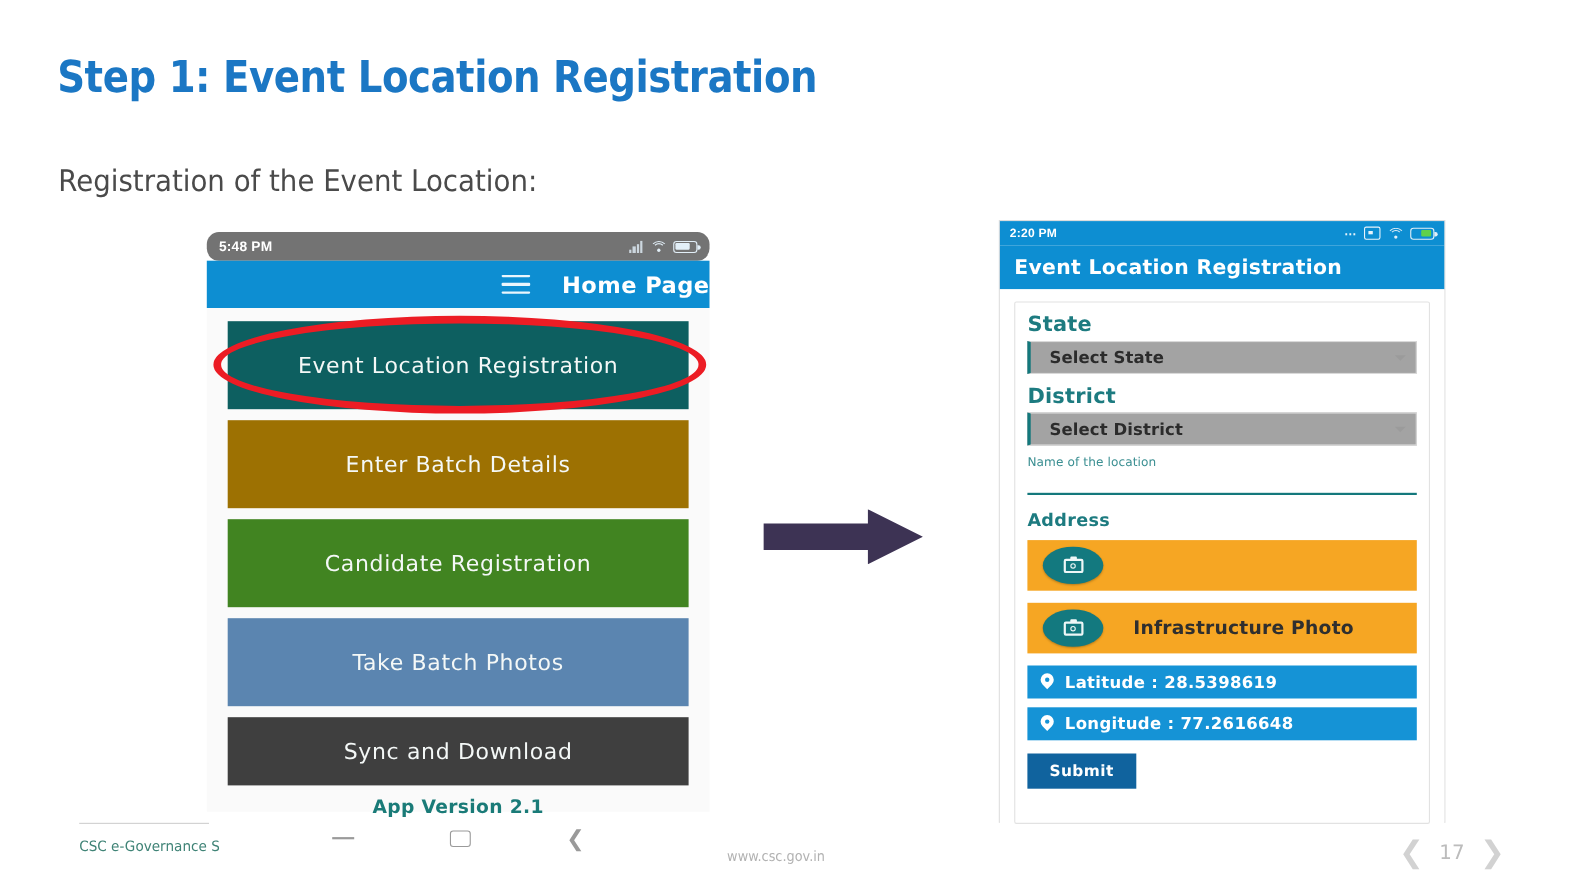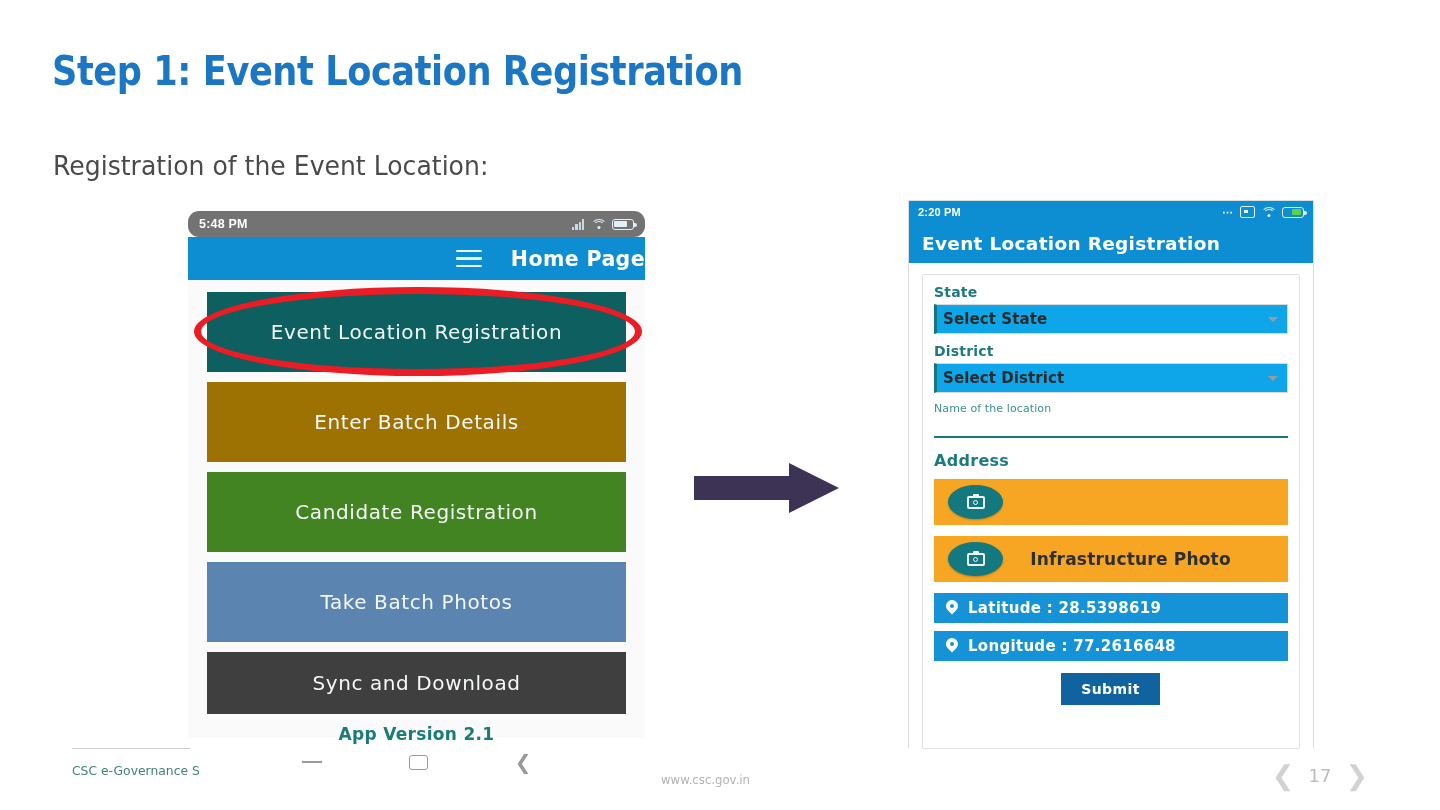--- a/index.html
+++ b/index.html
@@ -306,36 +306,36 @@
   .form-card {
     border: 1px solid #e2e2e2;
     border-radius: 2px;
     height: 100%;
     box-sizing: border-box;
     padding: 9px 11px 0 11px;
     background: #fff;
   }
   .fld-label {
     color: #1d7b80;
-    font-size: 14px;
+    font-size: 19px;
     font-weight: bold;
     letter-spacing: .2px;
     margin-bottom: 4px;
     font-family: "DejaVu Sans", sans-serif;
   }
   .select-box {
     height: 30px;
     border: 1px solid #d9d9d9;
     border-left: 3px solid #12787c;
     display: flex;
     align-items: center;
-    padding: 0 9px 0 6px;
+    padding: 0 9px 0 17px;
     box-sizing: border-box;
     margin-bottom: 9px;
-    background: #0ea5e9;
+    background: #a3a3a3;
     cursor: pointer;
   }
   .select-box .val {
     flex: 1;
     color: #2b2b2b;
     font-size: 15px;
     font-weight: bold;
     letter-spacing: .1px;
     font-family: "DejaVu Sans", sans-serif;
   }
@@ -455,21 +455,21 @@
   }
   .coord-row .ctext {
     color: #ffffff;
     font-size: 15px;
     font-weight: bold;
     letter-spacing: .3px;
     font-family: "DejaVu Sans", sans-serif;
   }
   .submit-wrap {
     display: flex;
-    justify-content: center;
+    justify-content: flex-start;
     margin-top: 12px;
     padding-right: 1px;
   }
   .submit-btn {
     background: #106architecture;
     background: #10639e;
     color: #fff;
     font-size: 14px;
     font-weight: bold;
     letter-spacing: .4px;

